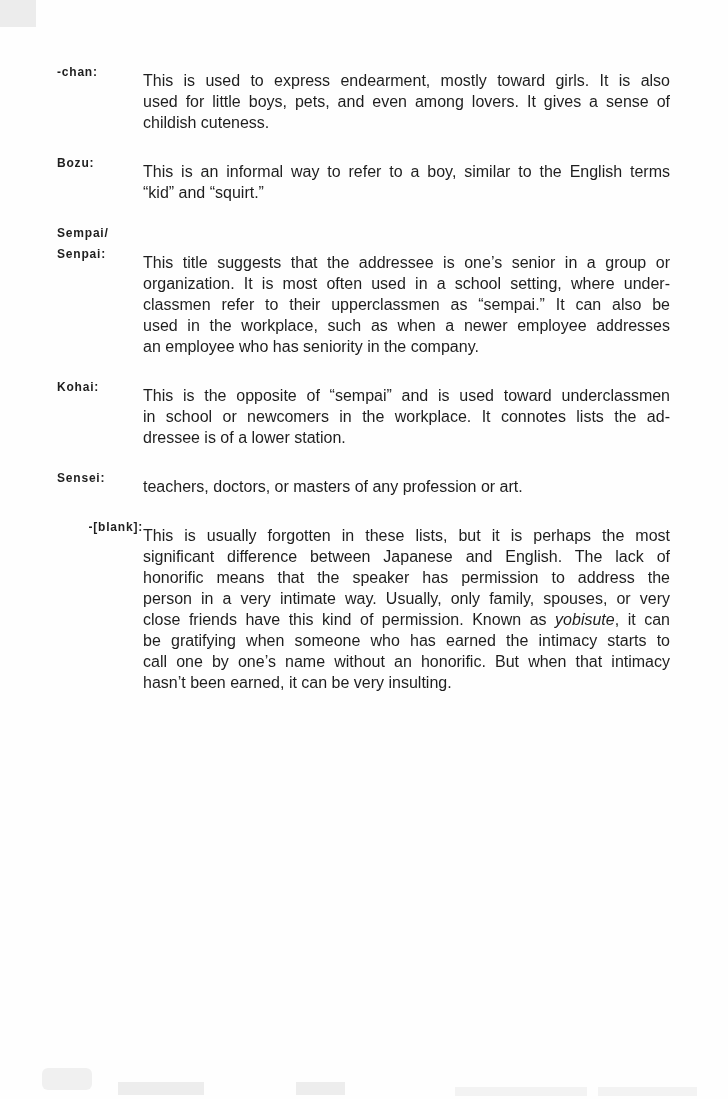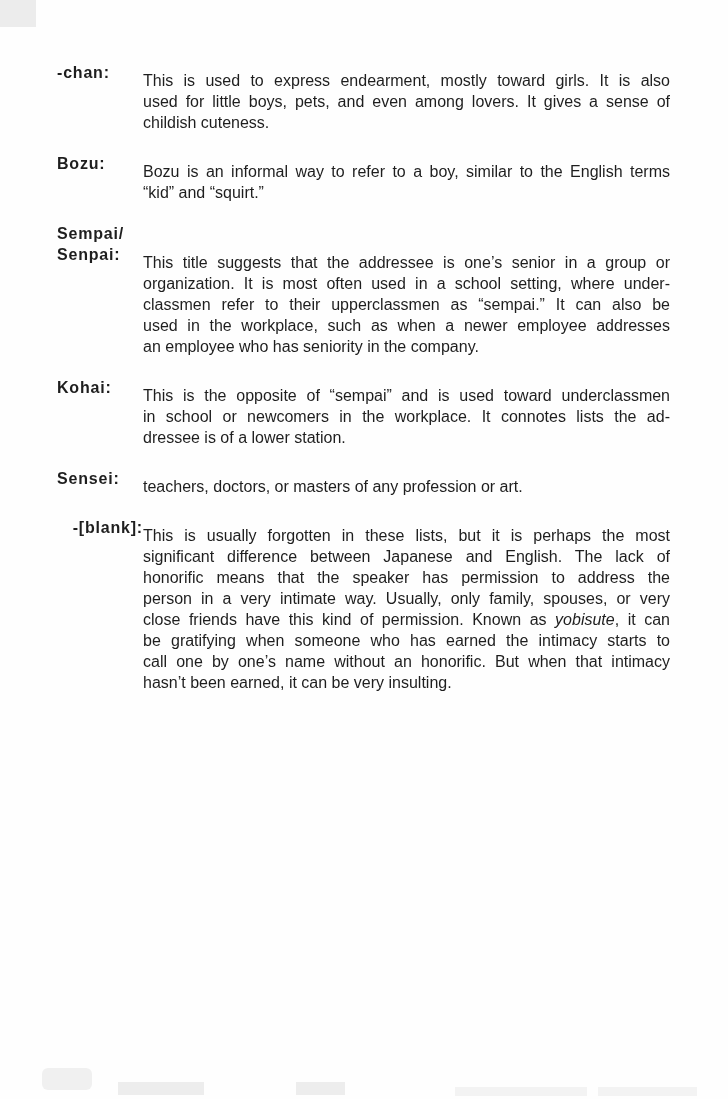--- a/index.html
+++ b/index.html
@@ -23,21 +23,21 @@
     width: 614px;
   }
   .entry {
     display: flex;
     margin-bottom: 20px;
   }
   .term {
     flex: 0 0 86px;
     width: 86px;
     font-weight: 700;
-    font-size: 16px;
+    font-size: 12px;
     line-height: 21px;
     letter-spacing: 0.8px;
     white-space: nowrap;
   }
   .term.outdent { text-indent: -13px; text-align: right; }
   .term .tline { height: 21px; }
   .def {
     flex: 0 0 527px;
     width: 527px;
     font-size: 16px;
@@ -85,21 +85,21 @@
           <div class="dline">This is used to express endearment, mostly toward girls. It is also</div>
           <div class="dline">used for little boys, pets, and even among lovers. It gives a sense of</div>
           <div class="dline lastline">childish cuteness.</div>
         </div>
       </div>
       <div class="entry">
         <div class="term">
           <div class="tline">Bozu:</div>
         </div>
         <div class="def">
-          <div class="dline">Bozu is an informal way to refer to a boy, similar to the English terms</div>
+          <div class="dline">This is an informal way to refer to a boy, similar to the English terms</div>
           <div class="dline lastline">“kid” and “squirt.”</div>
         </div>
       </div>
       <div class="entry">
         <div class="term">
           <div class="tline">Sempai/</div>
           <div class="tline">Senpai:</div>
         </div>
         <div class="def offset1">
           <div class="dline">This title suggests that the addressee is one’s senior in a group or</div>

